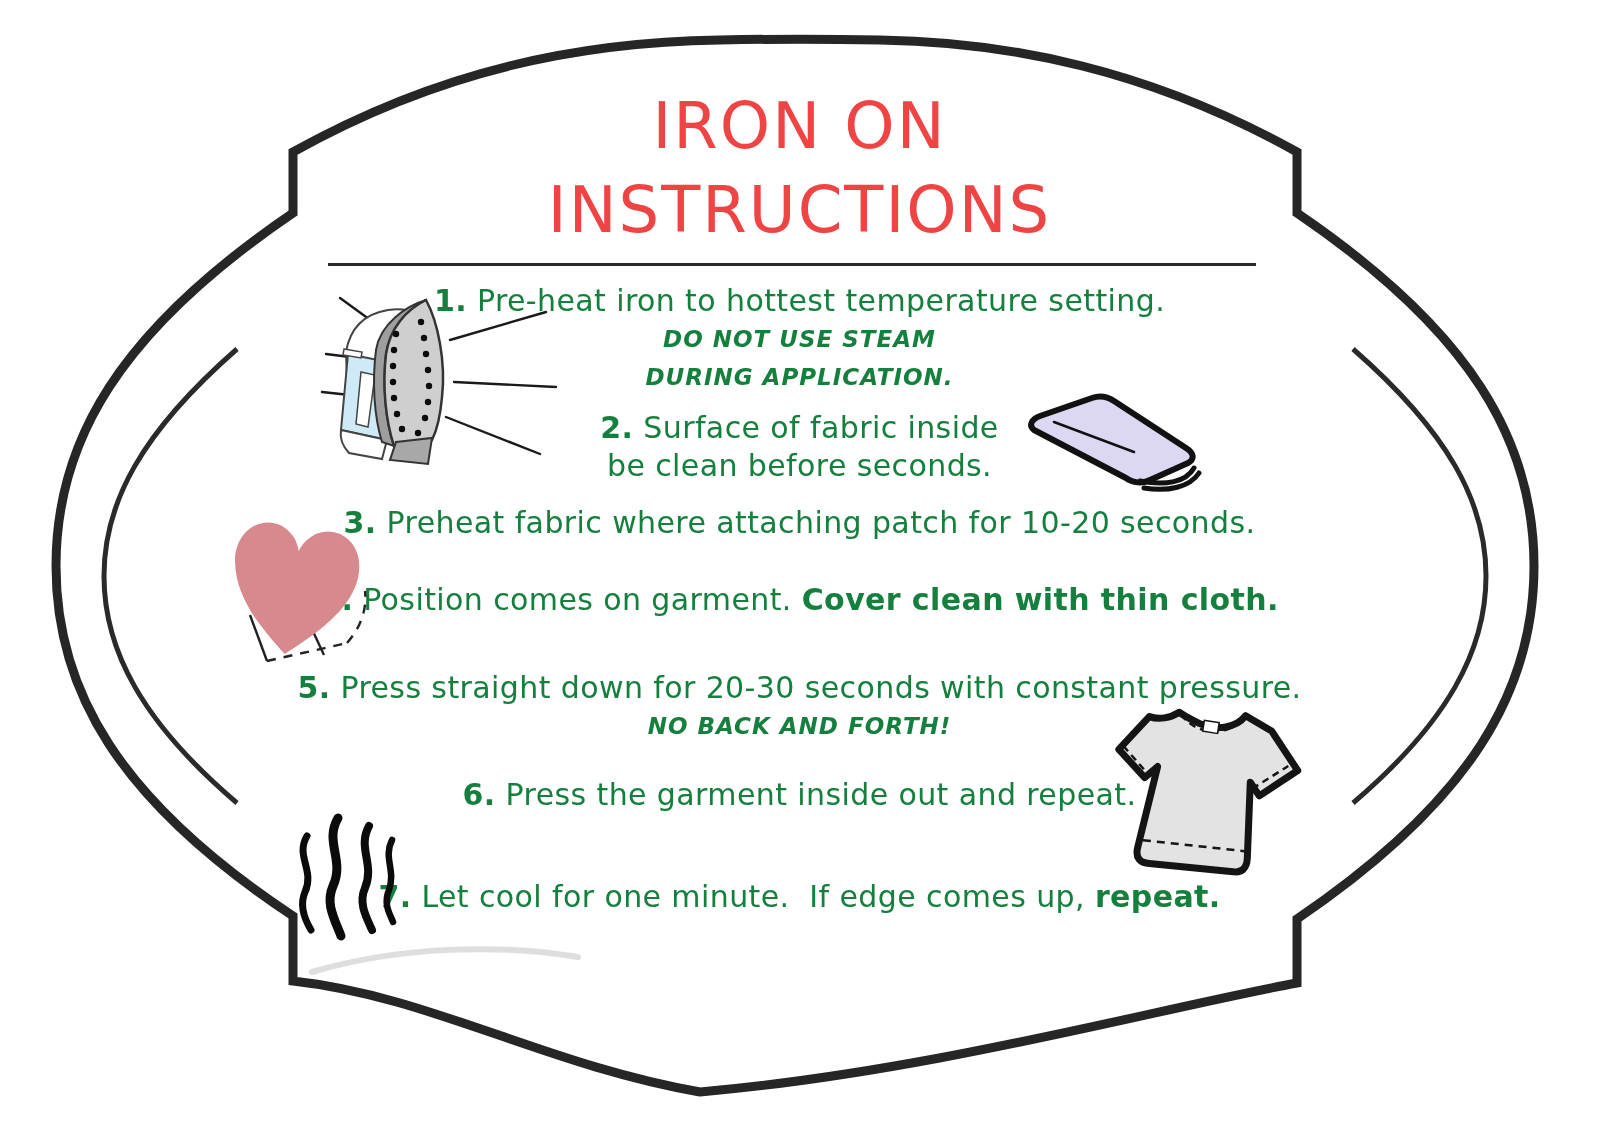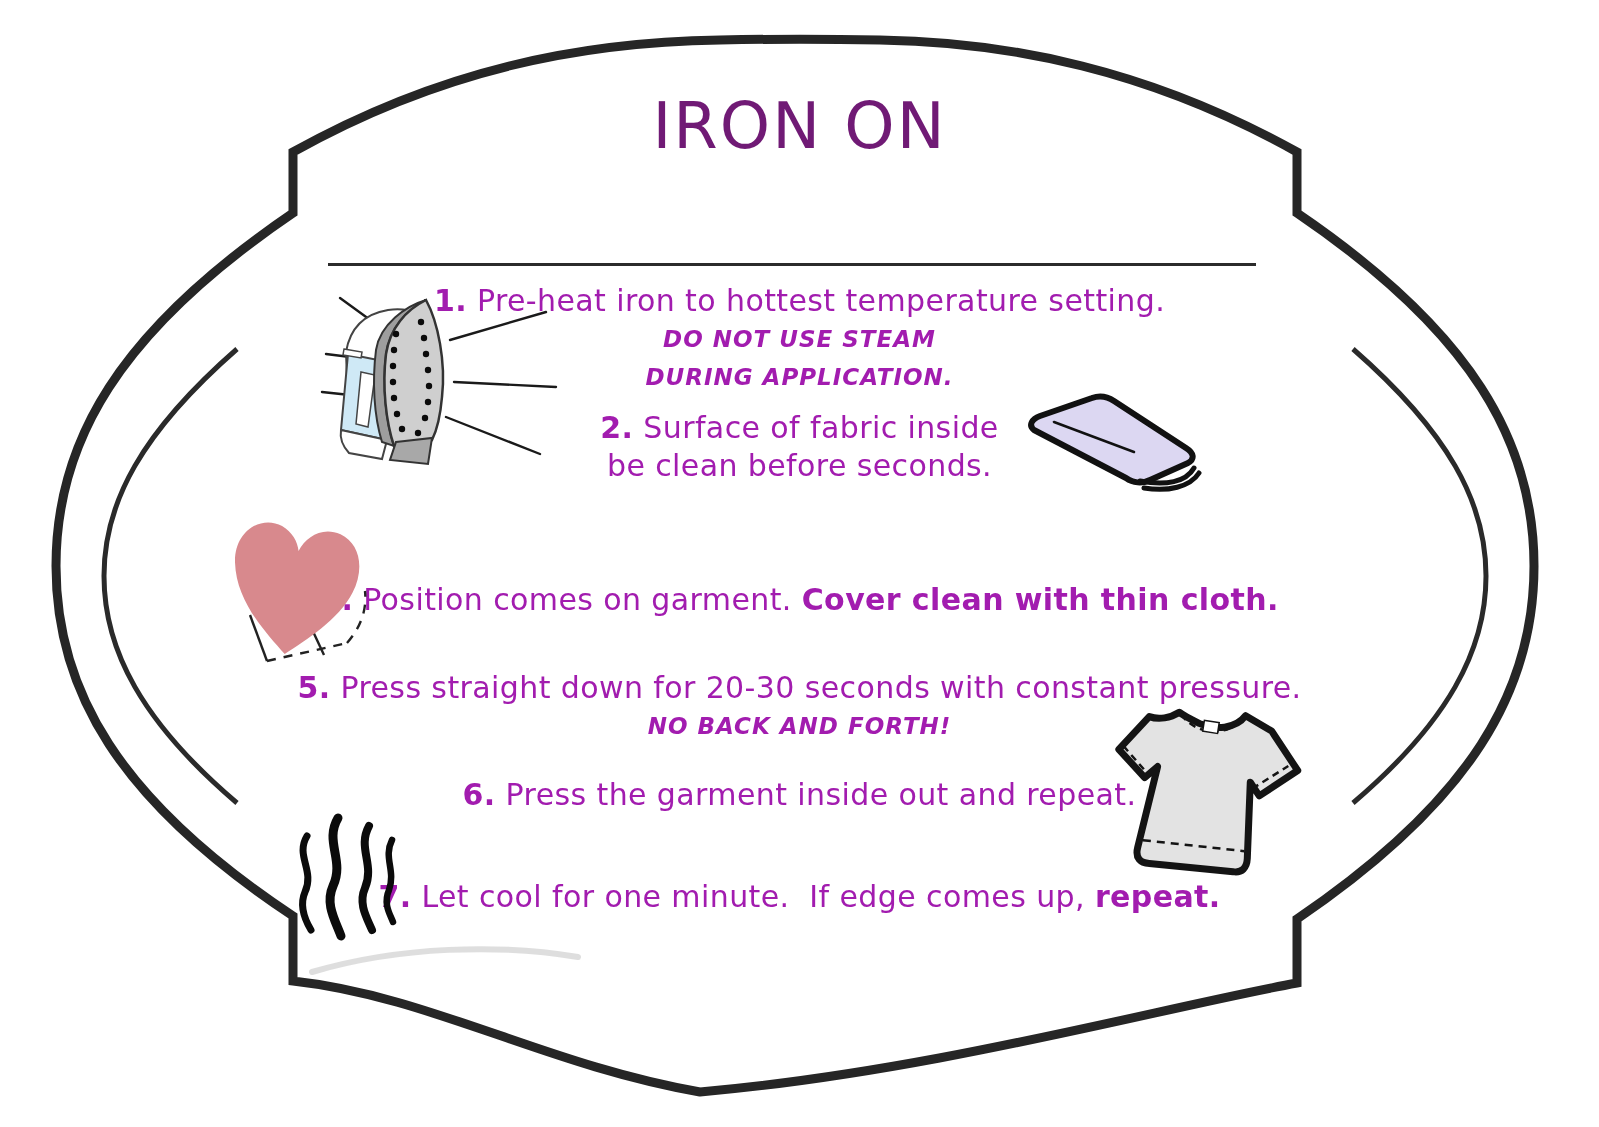--- a/index.html
+++ b/index.html
@@ -3,26 +3,26 @@
 <meta charset="utf-8">
 <style>
   html,body{margin:0;padding:0;background:#ffffff;}
   .canvas{
     position:relative;width:1599px;height:1127px;background:#ffffff;overflow:hidden;
     font-family:"DejaVu Sans","Liberation Sans",sans-serif;color:#111;
   }
   .frame-svg{position:absolute;left:0;top:0;width:1599px;height:1127px;}
   .title{
     position:absolute;left:0;top:84px;width:100%;text-align:center;
-    font-size:64px;line-height:84px;letter-spacing:2px;color:#701a75;
+    font-size:64px;line-height:84px;letter-spacing:2px;color:#ef4444;
   }
   .divider{position:absolute;left:328px;top:263px;width:928px;height:3px;background:#2b2b2b;}
   .line{
     position:absolute;left:0;width:100%;text-align:center;
-    font-size:30px;line-height:38px;white-space:pre;color:#a21caf;letter-spacing:0.4px;
+    font-size:30px;line-height:38px;white-space:pre;color:#15803d;letter-spacing:0.4px;
   }
   .num{font-weight:700;}
   .b{font-weight:700;}
   .warn{font-weight:700;font-style:italic;font-size:23px;letter-spacing:1px;}
   .icon{position:absolute;}
   .icon svg{display:block;width:100%;height:100%;}
 </style>
 </head>
 <body>
 
@@ -30,30 +30,32 @@
 
   <svg class="frame-svg" viewBox="0 0 1599 1127" xmlns="http://www.w3.org/2000/svg">
     <path d="M 720,40 C 580,42 440,70 293,152 L 293,213 C 118,332 56,442 56,566 C 56,690 118,800 293,916 L 293,981 C 430,996 545,1065 700,1092 C 930,1072 1160,1008 1297,983 L 1297,919 C 1472,800 1534,690 1534,566 C 1534,442 1472,332 1297,213 L 1297,152 C 1150,70 1010,42 880,40 C 830,39 770,39 720,40 Z" fill="none" stroke="#262626" stroke-width="9" stroke-linejoin="miter"></path>
     <path d="M 237,349 C 142,432 104,502 104,576 C 104,650 142,722 237,803" fill="none" stroke="#2a2a2a" stroke-width="5"></path>
     <path d="M 1353,349 C 1448,432 1486,502 1486,576 C 1486,650 1448,722 1353,803" fill="none" stroke="#2a2a2a" stroke-width="5"></path>
     <path d="M 312,972 C 400,946 500,944 578,957" fill="none" stroke="#d8d8d8" stroke-width="6" opacity="0.85" stroke-linecap="round"></path>
   </svg>
 
   <div class="title">
     <div>IRON ON</div>
+    <div>INSTRUCTIONS</div>
   </div>
   <div class="divider"></div>
 
   <div class="line" style="top:282px"><span class="num">1.</span><span> Pre-heat iron to hottest temperature setting.</span></div>
   <div class="line warn" style="top:320px">DO NOT USE STEAM</div>
   <div class="line warn" style="top:358px">DURING APPLICATION.</div>
 
   <div class="line" style="top:409px"><span class="num">2.</span><span> Surface of fabric inside</span></div>
   <div class="line" style="top:447px">be clean before seconds.</div>
 
+  <div class="line" style="top:504px"><span class="num">3.</span><span> Preheat fabric where attaching patch for 10-20 seconds.</span></div>
 
   <div class="line" style="top:581px"><span class="num">4.</span><span> Position comes on garment. </span><span class="b">Cover clean with thin cloth.</span></div>
 
   <div class="line" style="top:669px"><span class="num">5.</span><span> Press straight down for 20-30 seconds with constant pressure.</span></div>
   <div class="line warn" style="top:707px">NO BACK AND FORTH!</div>
 
   <div class="line" style="top:776px"><span class="num">6.</span><span> Press the garment inside out and repeat.</span></div>
 
   <div class="line" style="top:878px"><span class="num">7.</span><span> Let cool for one minute.  If edge comes up, </span><span class="b">repeat.</span></div>
 

